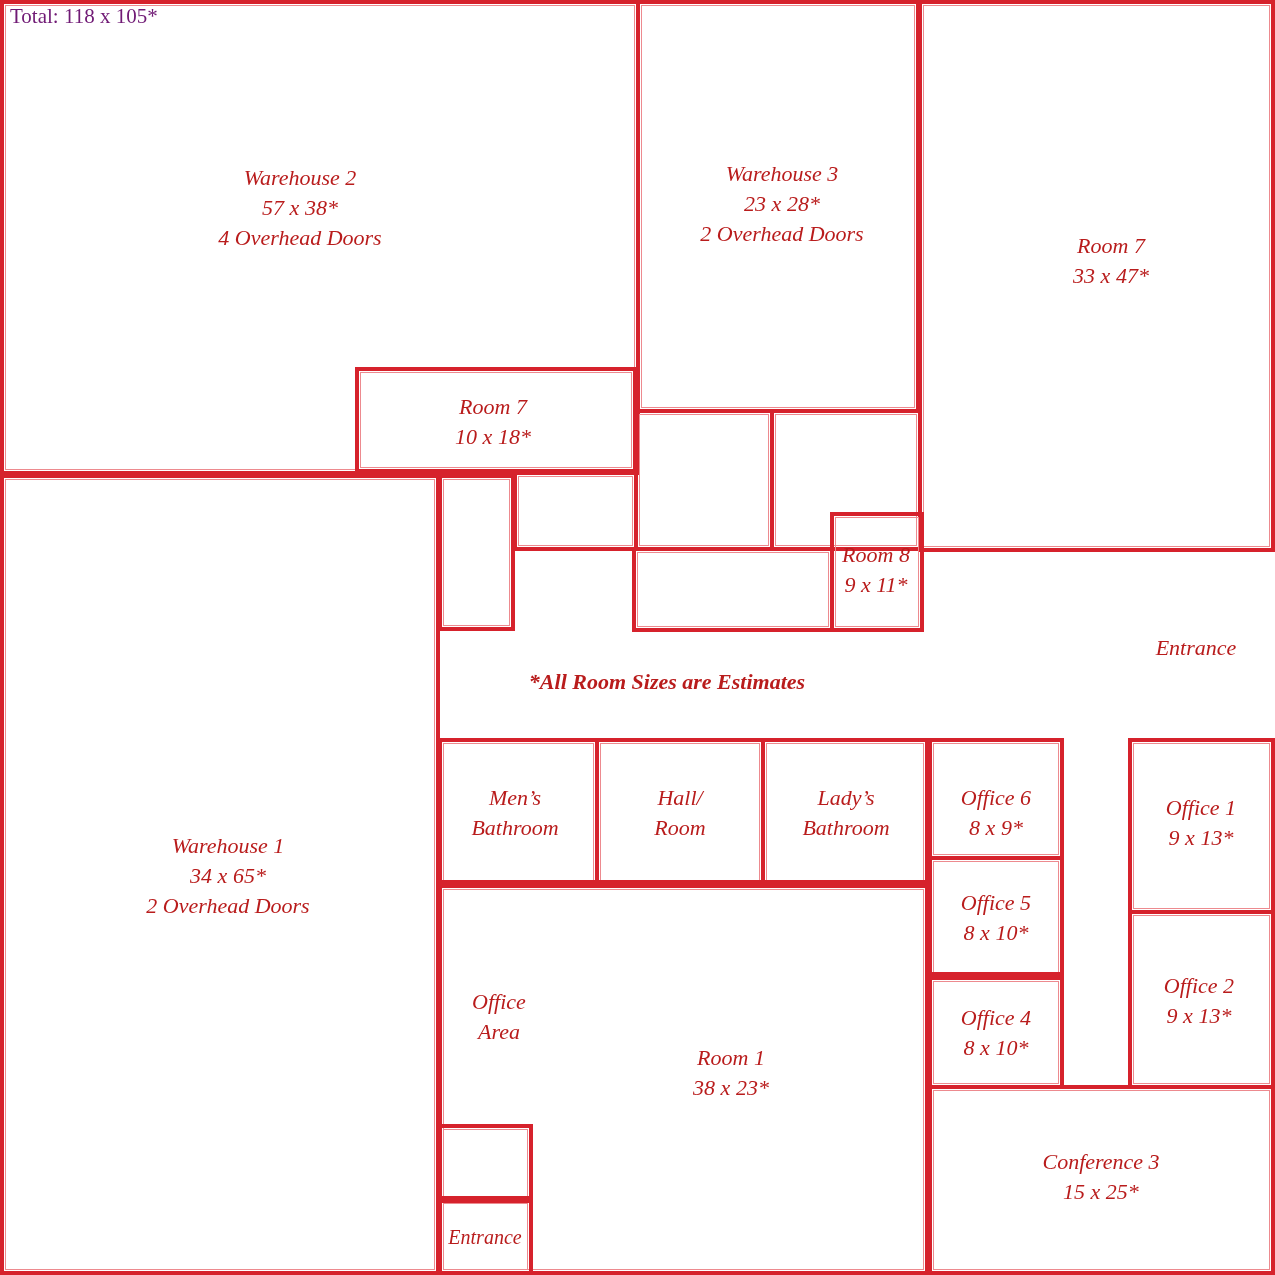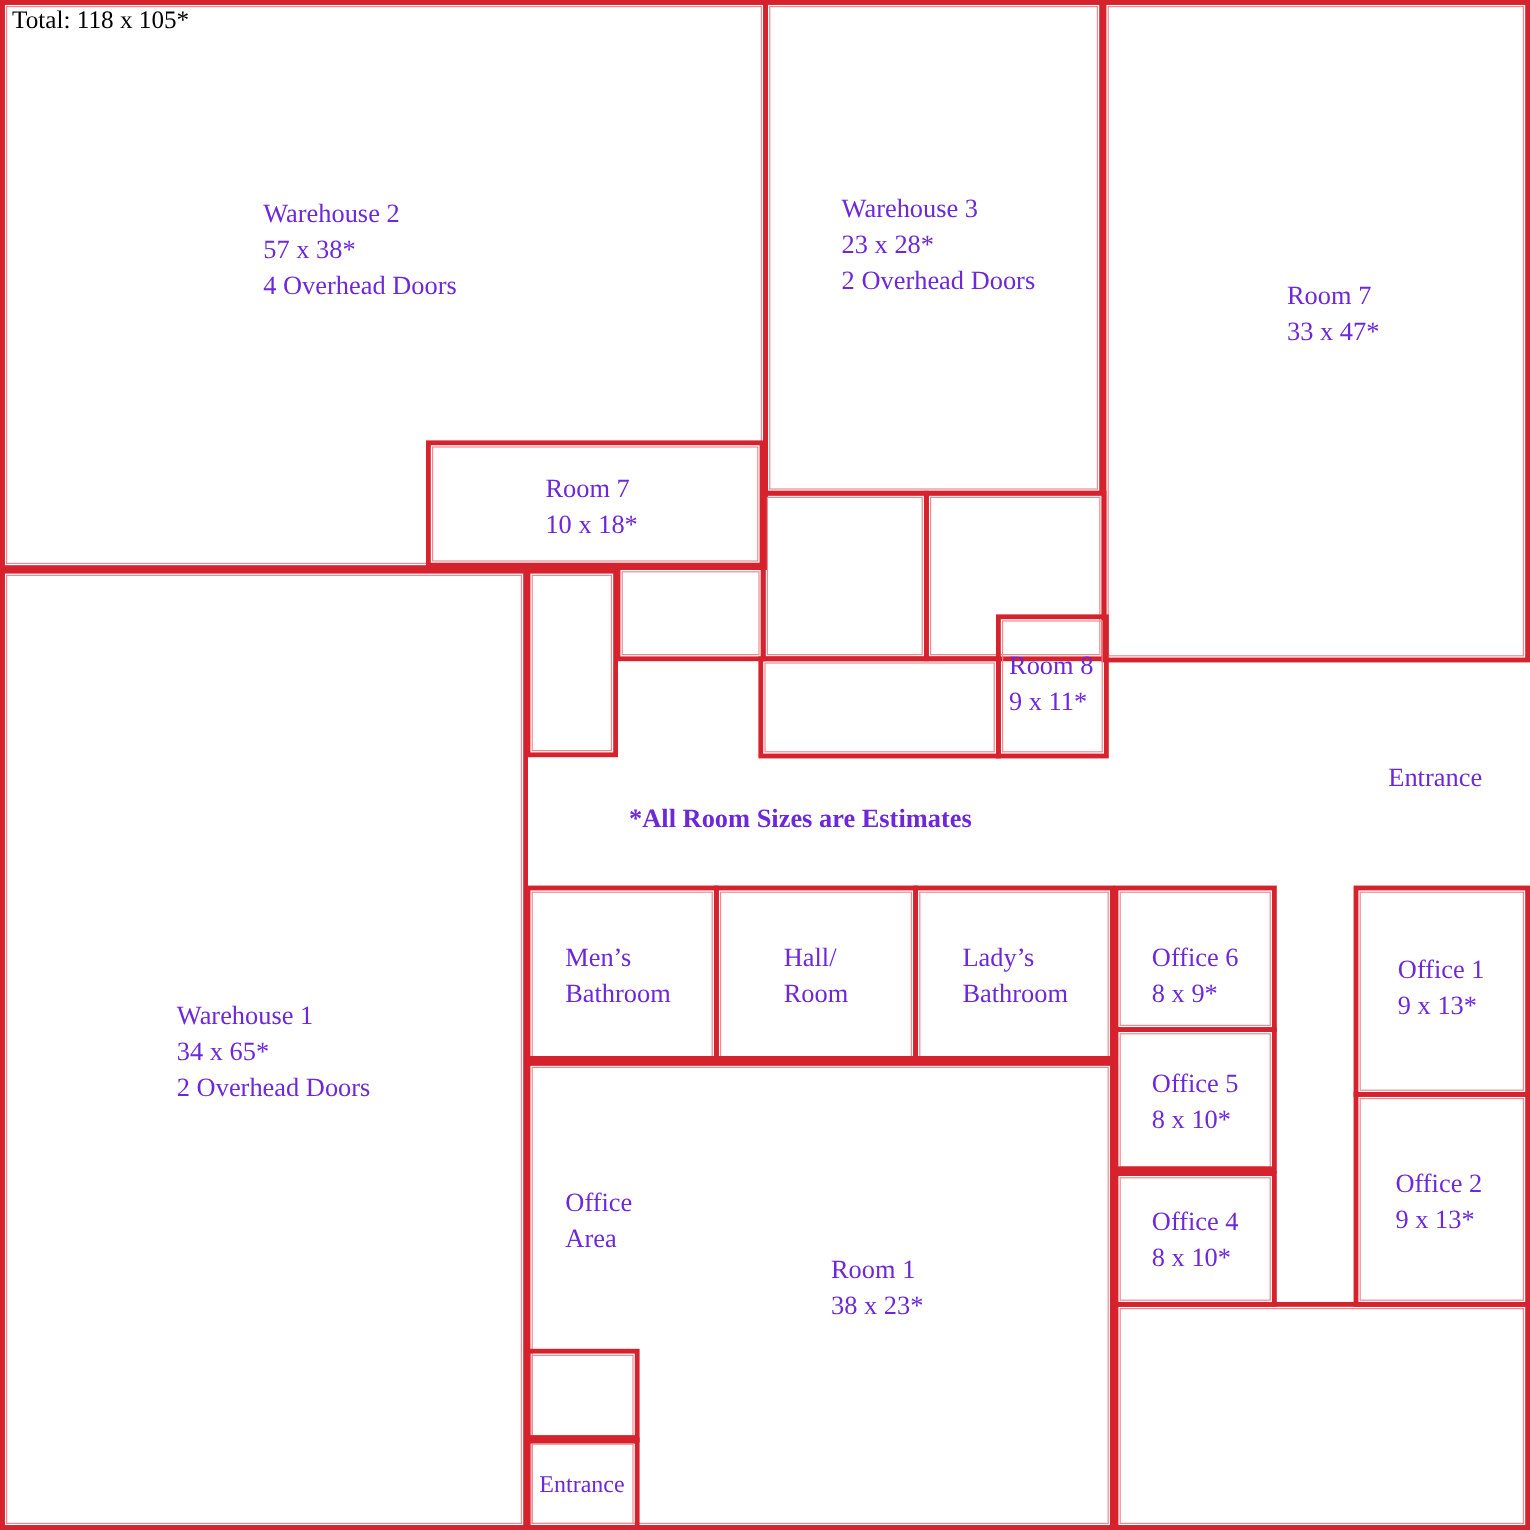--- a/index.html
+++ b/index.html
@@ -9,36 +9,38 @@
     position: absolute;
     box-sizing: border-box;
     border: 4px solid #D6222C;
     outline: 1px solid #ED8A8F;
     outline-offset: -6px;
     background: transparent;
   }
   .label {
     position: absolute;
     font-family: "Liberation Serif", "DejaVu Serif", serif;
-    color: #6d28d9;
+    color: #b91c1c;
     font-size: 22px;
     line-height: 30px;
+    text-align: center;
     white-space: nowrap;
     transform: translateX(-50%);
+    font-style: italic;
   }
   .label span { display: block; }
   .note {
     font-weight: bold;
     font-size: 22px;
   }
   .total {
     position: absolute;
     left: 10px; top: 4px;
     font-family: "Liberation Serif", "DejaVu Serif", serif;
-    color: #000000;
+    color: #701a75;
     font-size: 21px;
     white-space: nowrap;
   }
   .bar {
     position: absolute;
     background: #D6222C;
   }
 </style>
 </head>
 <body>
@@ -179,14 +181,18 @@
   <div class="label" style="left:1201px;top:793px;">
     <span>Office 1</span>
     <span>9 x 13*</span>
   </div>
 
   <div class="label" style="left:1199px;top:971px;">
     <span>Office 2</span>
     <span>9 x 13*</span>
   </div>
 
+  <div class="label" style="left:1101px;top:1147px;">
+    <span>Conference 3</span>
+    <span>15 x 25*</span>
+  </div>
 
 </div>
 
 </body></html>

